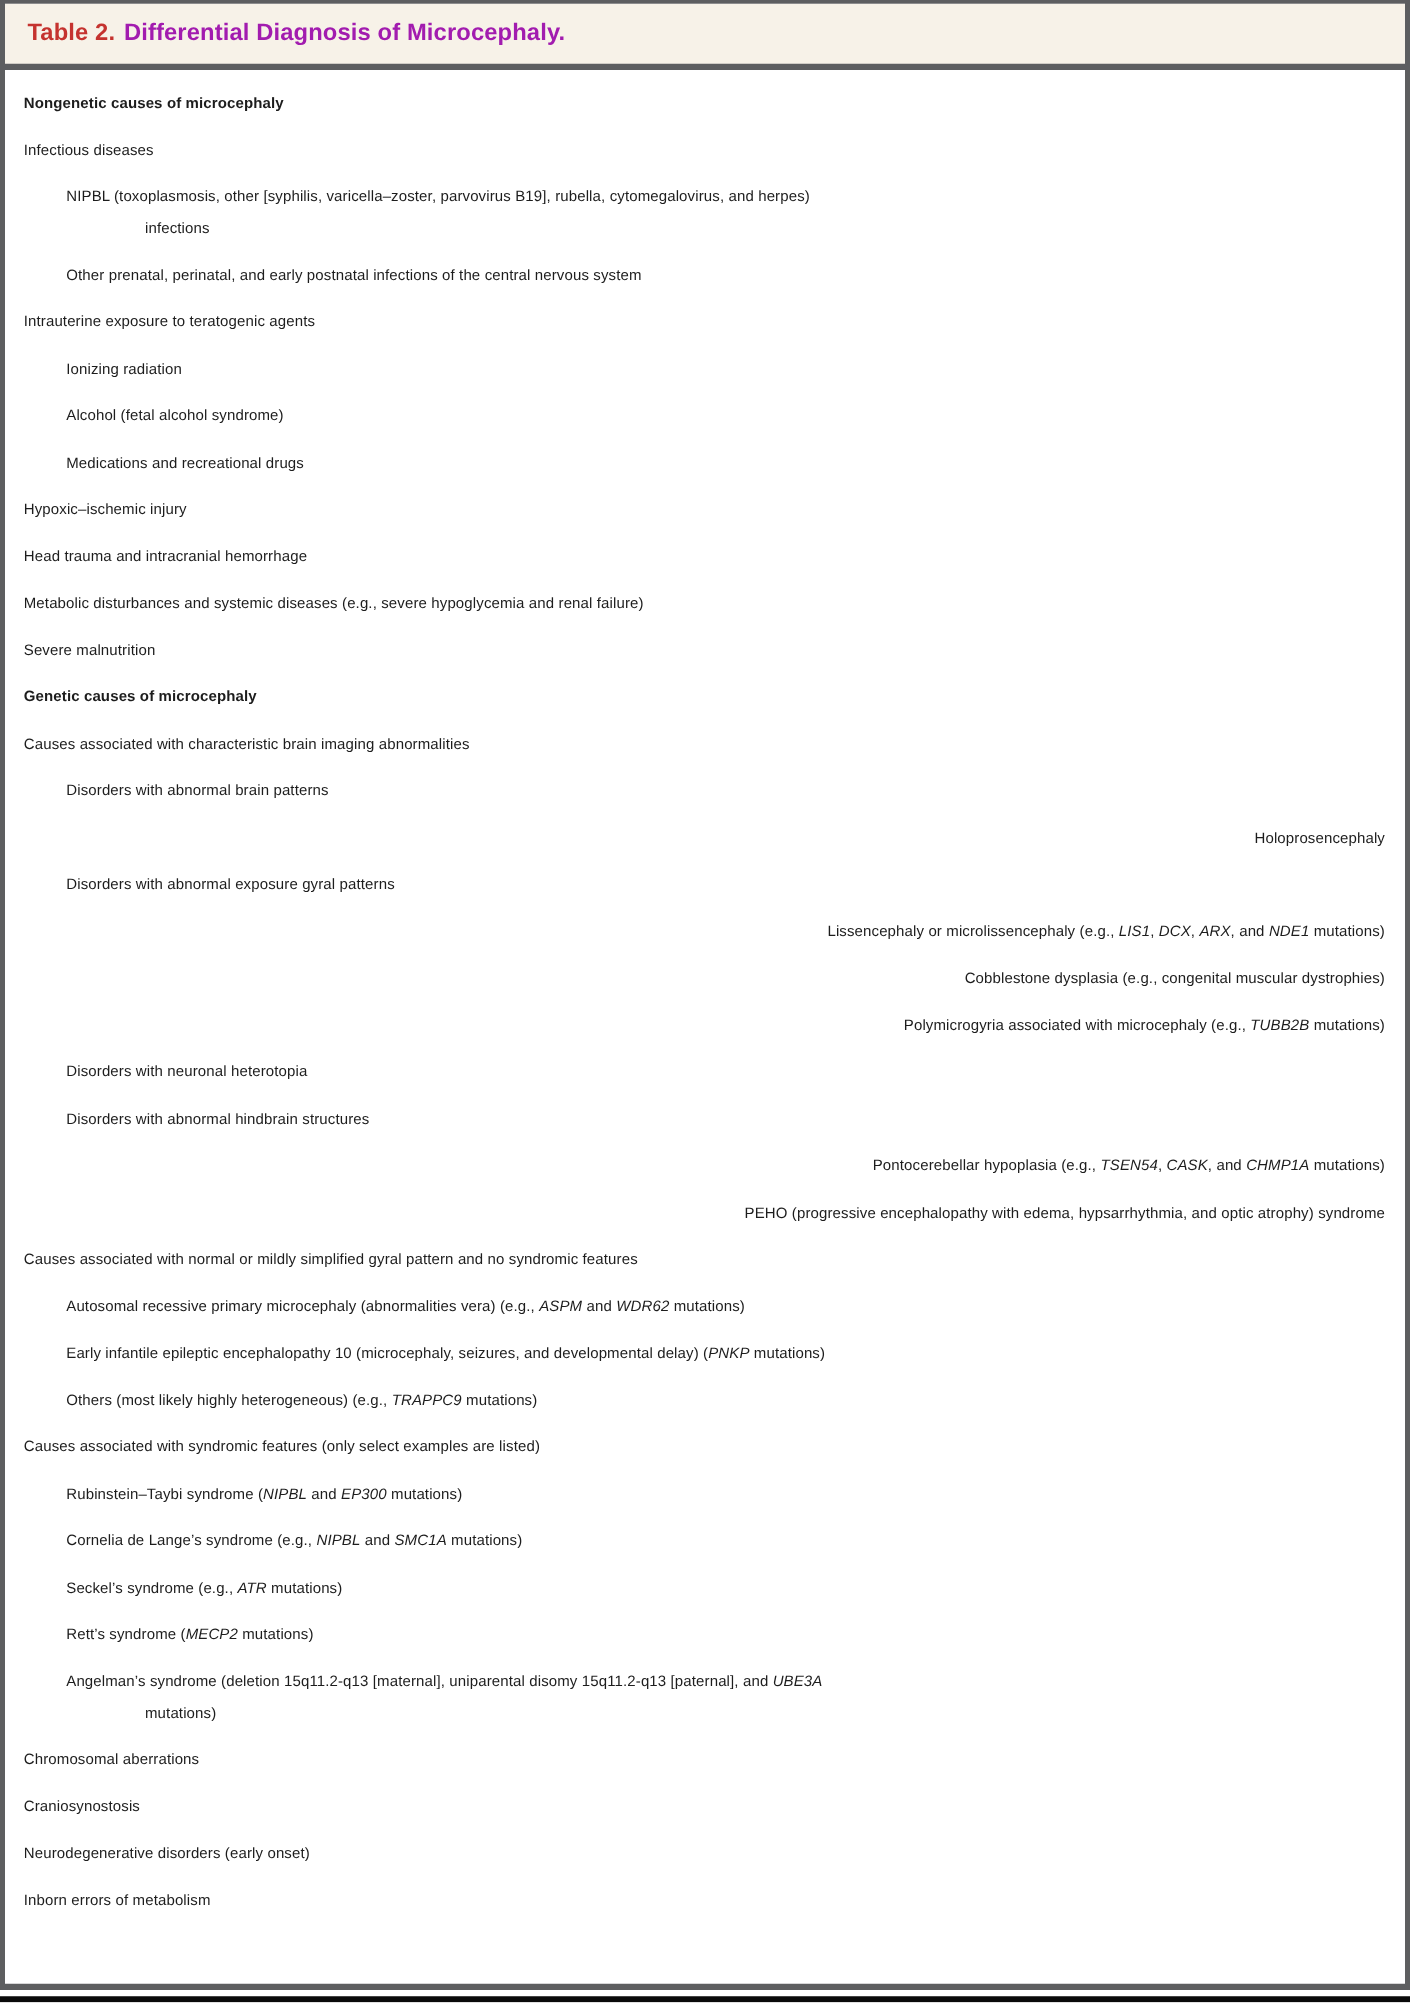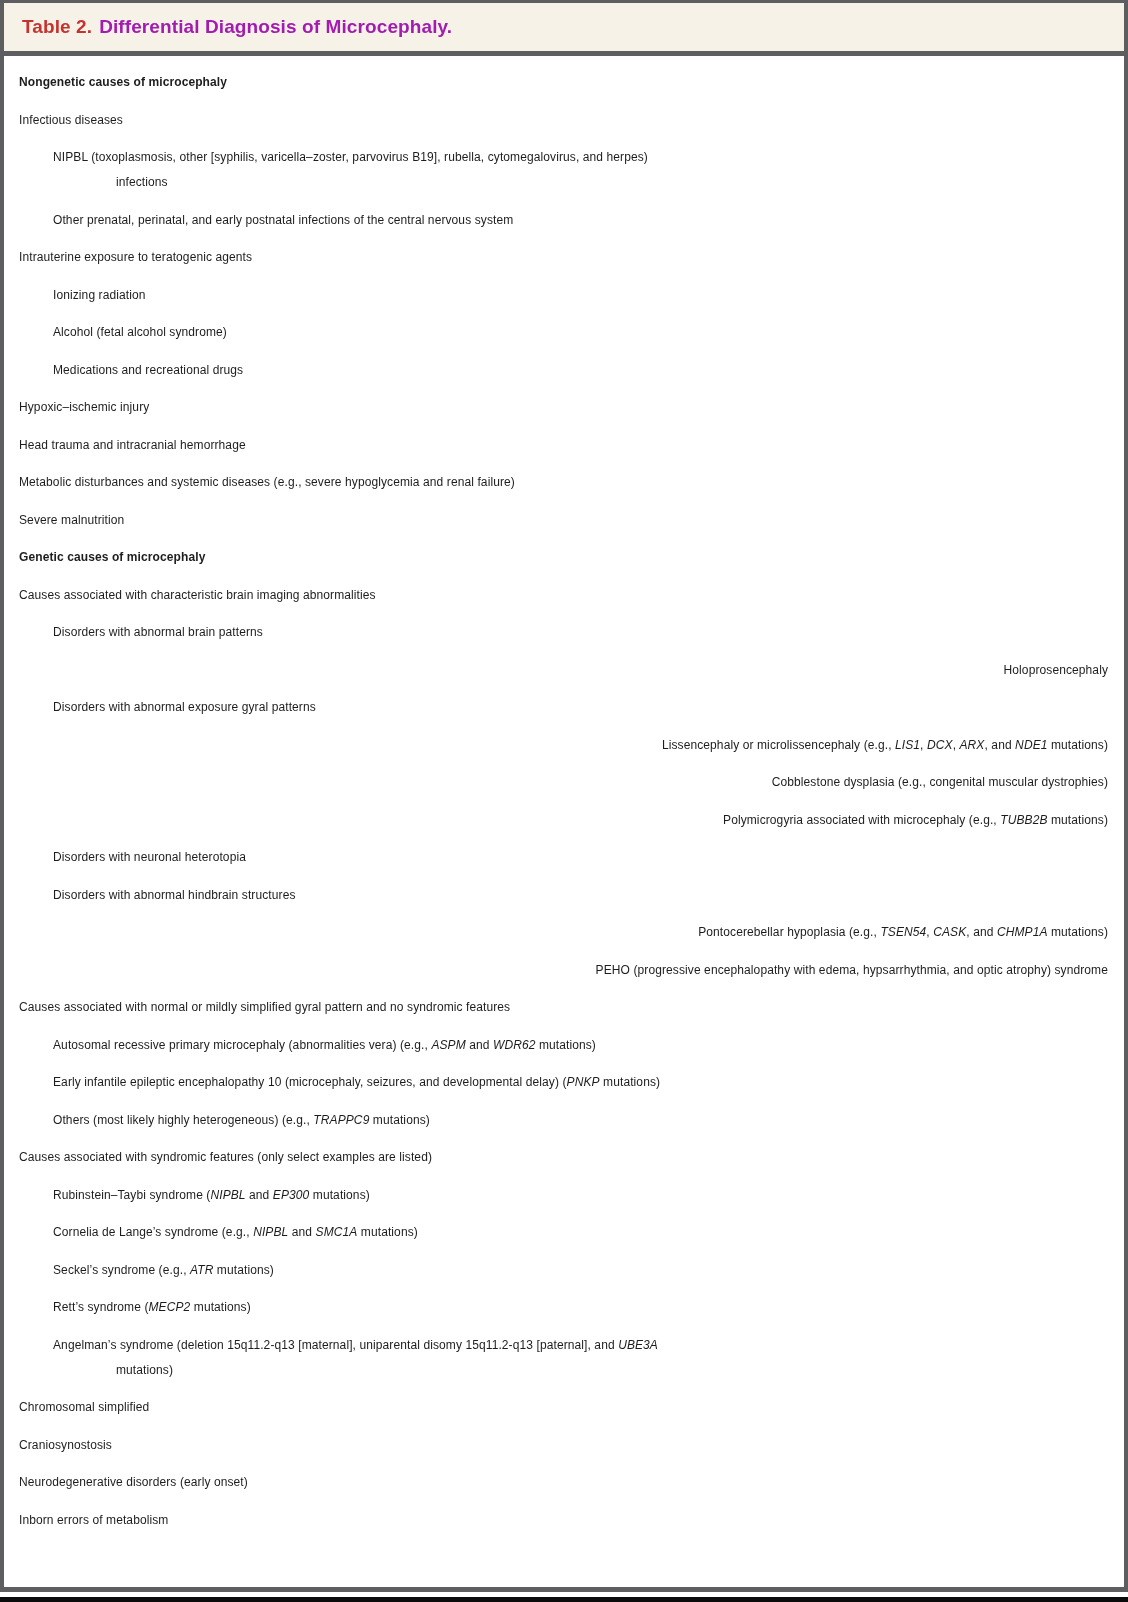--- a/index.html
+++ b/index.html
@@ -109,20 +109,20 @@
         <div class="row lv0"><span>Causes associated with normal or mildly simplified gyral pattern and no syndromic features</span></div>
         <div class="row lv1"><span>Autosomal recessive primary microcephaly (abnormalities vera) (e.g., </span><i>ASPM</i><span> and </span><i>WDR62</i><span> mutations)</span></div>
         <div class="row lv1"><span>Early infantile epileptic encephalopathy 10 (microcephaly, seizures, and developmental delay) (</span><i>PNKP</i><span> mutations)</span></div>
         <div class="row lv1"><span>Others (most likely highly heterogeneous) (e.g., </span><i>TRAPPC9</i><span> mutations)</span></div>
         <div class="row lv0"><span>Causes associated with syndromic features (only select examples are listed)</span></div>
         <div class="row lv1"><span>Rubinstein–Taybi syndrome (</span><i>NIPBL</i><span> and </span><i>EP300</i><span> mutations)</span></div>
         <div class="row lv1"><span>Cornelia de Lange’s syndrome (e.g., </span><i>NIPBL</i><span> and </span><i>SMC1A</i><span> mutations)</span></div>
         <div class="row lv1"><span>Seckel’s syndrome (e.g., </span><i>ATR</i><span> mutations)</span></div>
         <div class="row lv1"><span>Rett’s syndrome (</span><i>MECP2</i><span> mutations)</span></div>
         <div class="row lv1"><span>Angelman’s syndrome (deletion 15q11.2-q13 [maternal], uniparental disomy 15q11.2-q13 [paternal], and </span><i>UBE3A</i><br><span>mutations)</span></div>
-        <div class="row lv0"><span>Chromosomal simplified</span></div>
+        <div class="row lv0"><span>Chromosomal aberrations</span></div>
         <div class="row lv0"><span>Craniosynostosis</span></div>
         <div class="row lv0"><span>Neurodegenerative disorders (early onset)</span></div>
         <div class="row lv0"><span>Inborn errors of metabolism</span></div>
       </div>
   </div>
   <div class="bottom-rule"></div>
 </div>
 
 </body></html>

